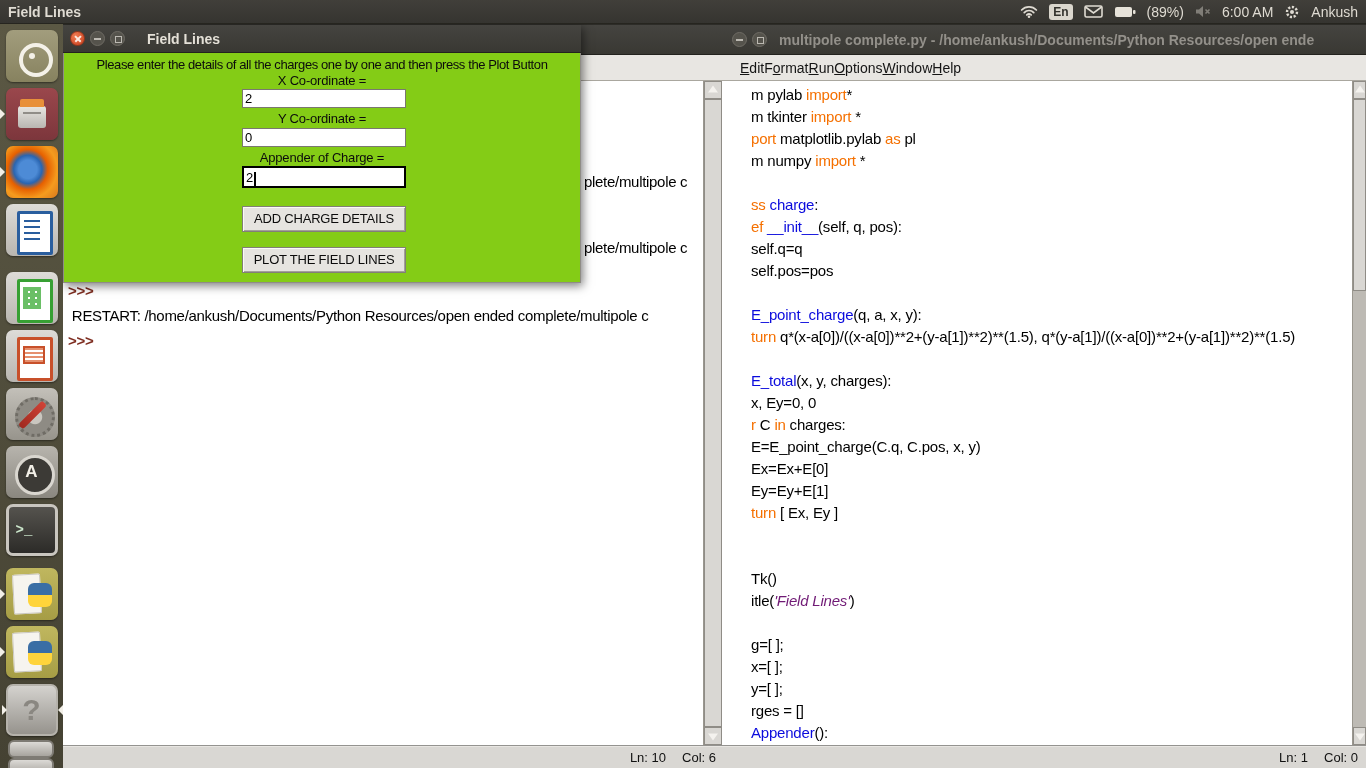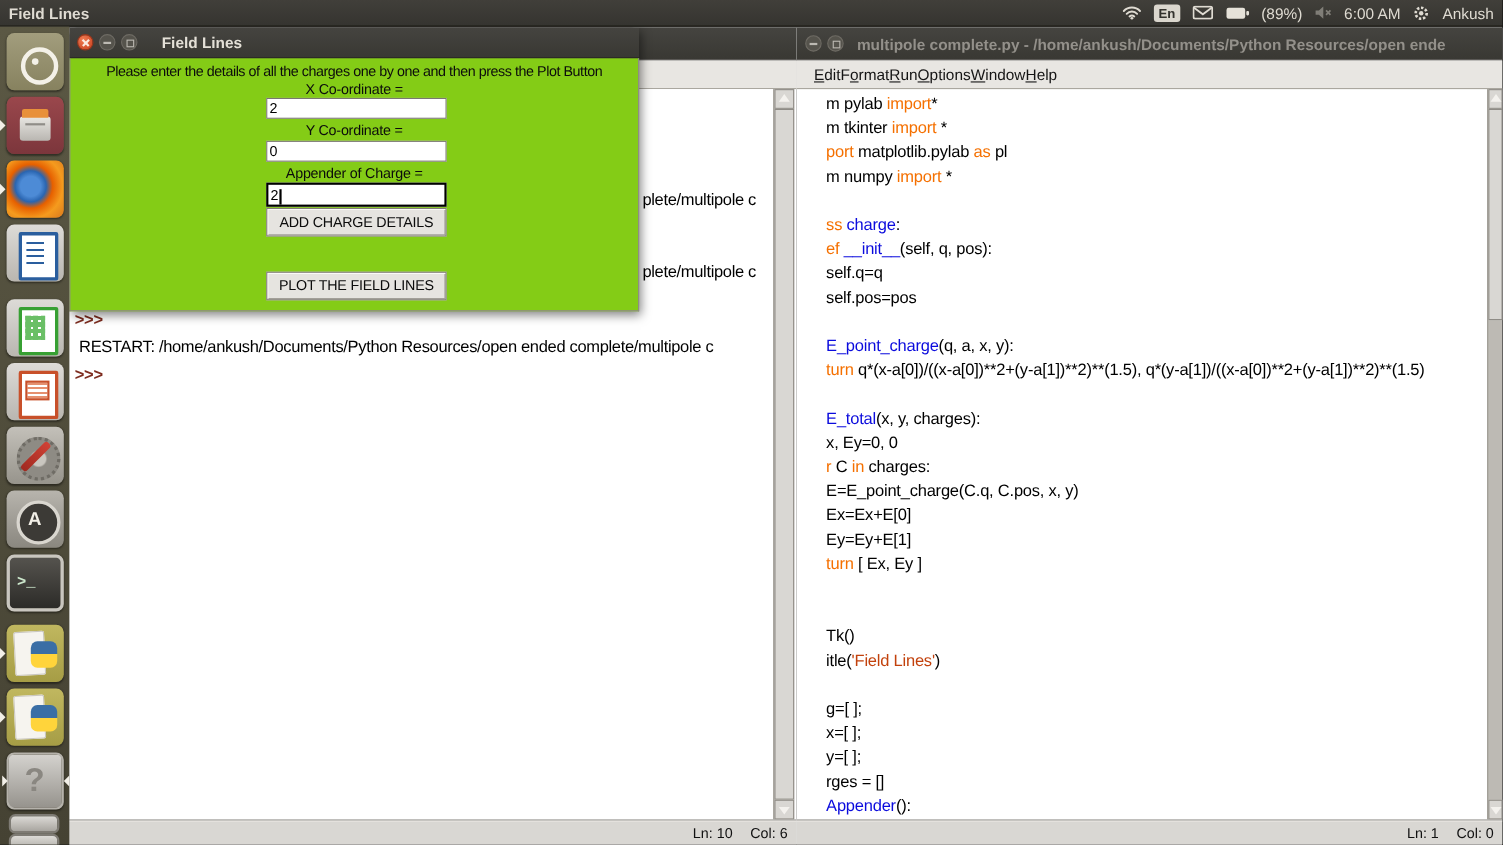--- a/index.html
+++ b/index.html
@@ -137,21 +137,21 @@
   .shell-scroll .sb-thumb { top:18px; bottom:18px; }
 
   
   .editor-window { left:724px; top:25px; width:642px; height:743px; z-index:5; }
   .editor-window .titlebar { padding-left:3px; }
   .editor-code { position:absolute; left:3px; top:59px; width:625px; height:661px; overflow:hidden;
     font-size:15px; line-height:22px; letter-spacing:-0.2px; color:#000;margin-left:24px; }
   .code-line { white-space:pre; height:22px; }
   .tok-kw { color:#f57000; }
   .tok-df { color:#0b0bdd; }
-  .tok-st { color:#c2410c; }
+  .tok-st { color:#701a75;font-style:italic; }
   .editor-scroll { right:0; width:14px; }
   .editor-scroll .sb-thumb { top:18px; height:192px; }
 
   
   .dialog { position:absolute; left:63px; top:25px; width:518px; height:258px; z-index:30;
     box-shadow:2px 3px 9px rgba(0,0,0,.5); }
   .dialog .titlebar { height:28px; border-radius:7px 7px 0 0; color:#e4e0d7; }
   .dialog .wtitle { margin-left:22px; }
   .dialog-body { position:absolute; left:0; top:28px; right:0; bottom:0; background:#84cc16;
     border:1px solid #8f8c86; border-top:none; font-size:13px; color:#0c0c0c; }
@@ -160,21 +160,21 @@
   .dlg-label { position:absolute; left:0; right:0; text-align:center; letter-spacing:-0.2px; }
   .lbl-x { top:20px; } .lbl-y { top:58px; } .lbl-m { top:97px; }
   .entry { position:absolute; left:178px; width:164px; height:19px; background:#fff;
     border:1px solid #7a7870; font-size:13px; color:#000; padding:1px 2px; font-family:"Liberation Sans",sans-serif; }
   .entry-x { top:36px; } .entry-y { top:75px; }
   .entry-m { top:113px; height:22px; border:2px solid #000; line-height:18px; }
   .caret { display:inline-block; width:2px; height:14px; background:#000; vertical-align:middle; margin-left:1px; }
   .dlg-btn { position:absolute; left:178px; width:164px; height:26px; background:#e6e4e0;
     border:1px solid #827f78; box-shadow:inset 1px 1px 0 #fbfaf8, inset -1px -1px 0 #a3a099;
     font-size:13px; color:#0c0c0c; text-align:center; line-height:24px; letter-spacing:-0.2px; }
-  .btn-add { top:136px; }
+  .btn-add { top:153px; }
   .btn-plot { top:194px; }
 </style>
 </head>
 <body>
 
 <div class="screen">
 
   <div class="window editor-window">
     <div class="titlebar">
       <span class="wbtn min"></span>

